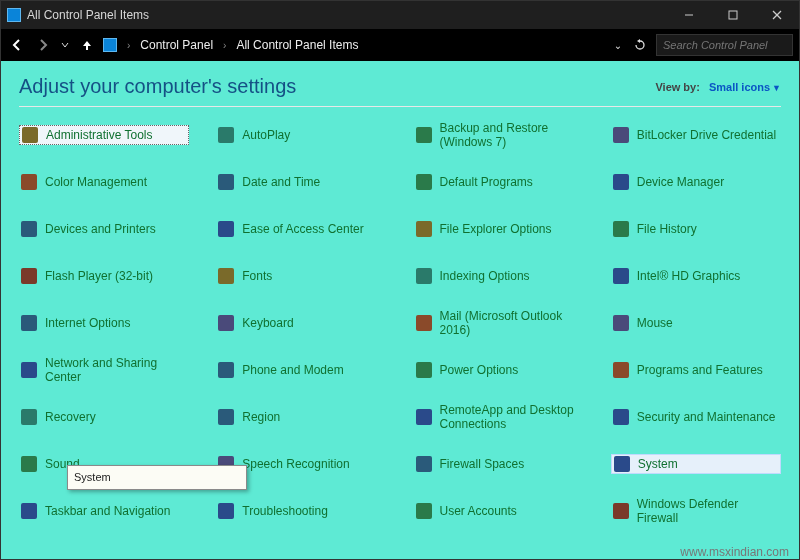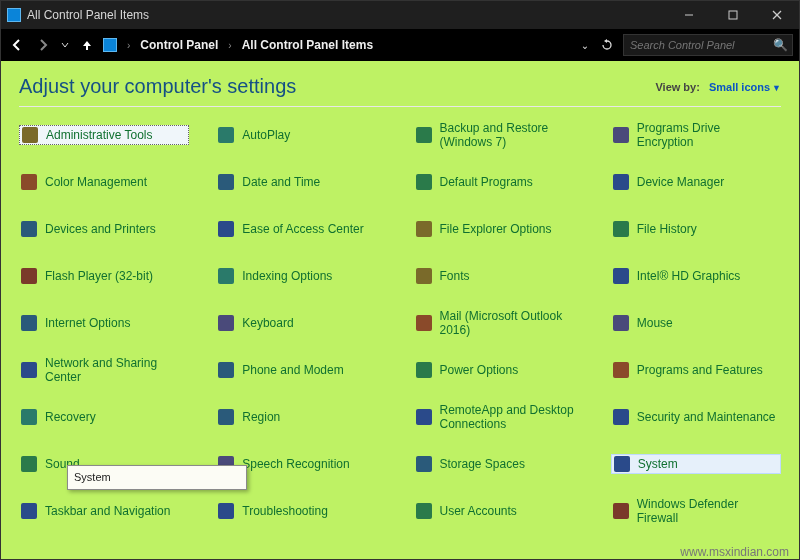--- a/index.html
+++ b/index.html
@@ -1,31 +1,31 @@
 <!DOCTYPE html>
 <html><head>
 <meta charset="utf-8">
 <style>
   * { box-sizing: border-box; margin: 0; padding: 0; font-family: "Segoe UI", Tahoma, sans-serif; }
   html, body { width: 800px; height: 560px; overflow: hidden; background: #fff; }
-  .window { width: 800px; height: 560px; border: 1px solid #333; background: #bef264; display: flex; flex-direction: column; }
+  .window { width: 800px; height: 560px; border: 1px solid #333; background: #5eead4; display: flex; flex-direction: column; }
   .titlebar { height: 28px; background: #1f1f1f; color: #d6d6d6; display: flex; align-items: center; font-size: 12px; }
   .titlebar .app-icon { width: 14px; height: 14px; background: #0a84d9; margin: 0 6px; display:inline-block; border:1px solid #5fb7ef; }
   .title-spacer { flex: 1; }
   .winbtn { width: 44px; height: 28px; color: #ccc; display: flex; align-items: center; justify-content: center; font-size: 11px; }
   .winbtn svg { pointer-events: none; }
   .navbar { height: 32px; background: #000; display: flex; align-items: center; padding: 0 6px; gap: 6px; color: #ddd; font-size: 12px; }
   .navbtn { width: 20px; height: 20px; display: flex; align-items: center; justify-content: center; color: #e8e8e8; }
   .cp-icon { width: 14px; height: 14px; background: #0a84d9; display:inline-block; border:1px solid #5fb7ef; }
   .crumb-sep { color: #888; font-size: 10px; margin: 0 4px; }
-  .crumb { color: #eee; font-weight: bold; }
+  .crumb { color: #eee; }
   .nav-spacer { flex: 1; }
   .nav-right { display: flex; align-items: center; gap: 2px; }
   .nav-mini { width: 20px; height: 20px; display:flex; align-items:center; justify-content:center; color:#ddd; font-size:10px;}
-  .searchbox { width: 170px; height: 22px; background: #1a1a1a; border: 1px solid #333; display: flex; align-items: center; padding: 0 6px; }
+  .searchbox { width: 137px; height: 22px; background: #1a1a1a; border: 1px solid #333; display: flex; align-items: center; padding: 0 6px; }
   .searchbox input { background: transparent; border: none; outline: none; color: #aaa; font-size: 11px; flex: 1; font-style: italic;}
   .searchbox .sicn { color: #888; font-size: 12px;}
   .content { flex: 1; padding: 14px 18px 10px 18px; overflow: hidden; position: relative; }
   .header-row { display: flex; justify-content: space-between; align-items: center; margin-bottom: 8px; }
   .heading { color: #155085; font-size: 20px; font-weight: 400; }
   .viewby { font-size: 11px; color: #444; font-weight: bold; }
   .viewby a { color: #0a55c4; text-decoration: none; margin-left: 6px; }
   .viewby .dd { font-size: 9px; color:#0a55c4; margin-left:2px;}
   .rule { border-top: 1px solid #e8e8e8; margin-bottom: 18px; }
   .grid { display: grid; grid-template-columns: repeat(4, 1fr); column-gap: 16px; row-gap: 6px; gap: 27px; }
@@ -127,21 +127,21 @@
           <span class="ic c5"></span>
           <span>AutoPlay</span>
         </div>
       <div class="item">
           <span class="ic c9"></span>
           <span>Backup and Restore (Windows 7)</span>
         </div>
 
       <div class="item">
           <span class="ic c4"></span>
-          <span>Programs Drive Encryption</span>
+          <span>BitLocker Drive Credential</span>
         </div>
       <div class="item">
           <span class="ic c6"></span>
           <span>Color Management</span>
         </div>
 
       <div class="item">
           <span class="ic c2"></span>
           <span>Date and Time</span>
         </div>
@@ -169,28 +169,28 @@
 
       <div class="item">
           <span class="ic c9"></span>
           <span>File History</span>
         </div>
       <div class="item">
           <span class="ic c3"></span>
           <span>Flash Player (32-bit)</span>
         </div>
       <div class="item">
+          <span class="ic c1"></span>
+          <span>Fonts</span>
+        </div>
+
+      <div class="item">
           <span class="ic c5"></span>
           <span>Indexing Options</span>
         </div>
-
-      <div class="item">
-          <span class="ic c1"></span>
-          <span>Fonts</span>
-        </div>
       <div class="item">
           <span class="ic c7"></span>
           <span>Intel® HD Graphics</span>
         </div>
       <div class="item">
           <span class="ic c2"></span>
           <span>Internet Options</span>
         </div>
 
       <div class="item">
@@ -244,21 +244,21 @@
           <span class="ic c9"></span>
           <span>Sound</span>
         </div>
 
       <div class="item">
           <span class="ic c4"></span>
           <span>Speech Recognition</span>
         </div>
       <div class="item">
           <span class="ic c2"></span>
-          <span>Storage Spaces</span>
+          <span>Firewall Spaces</span>
         </div>
 
       <div class="item hover">
           <span class="ic c7"></span>
           <span>System</span>
         </div>
       <div class="item">
           <span class="ic c7"></span>
           <span>Taskbar and Navigation</span>
         </div>

